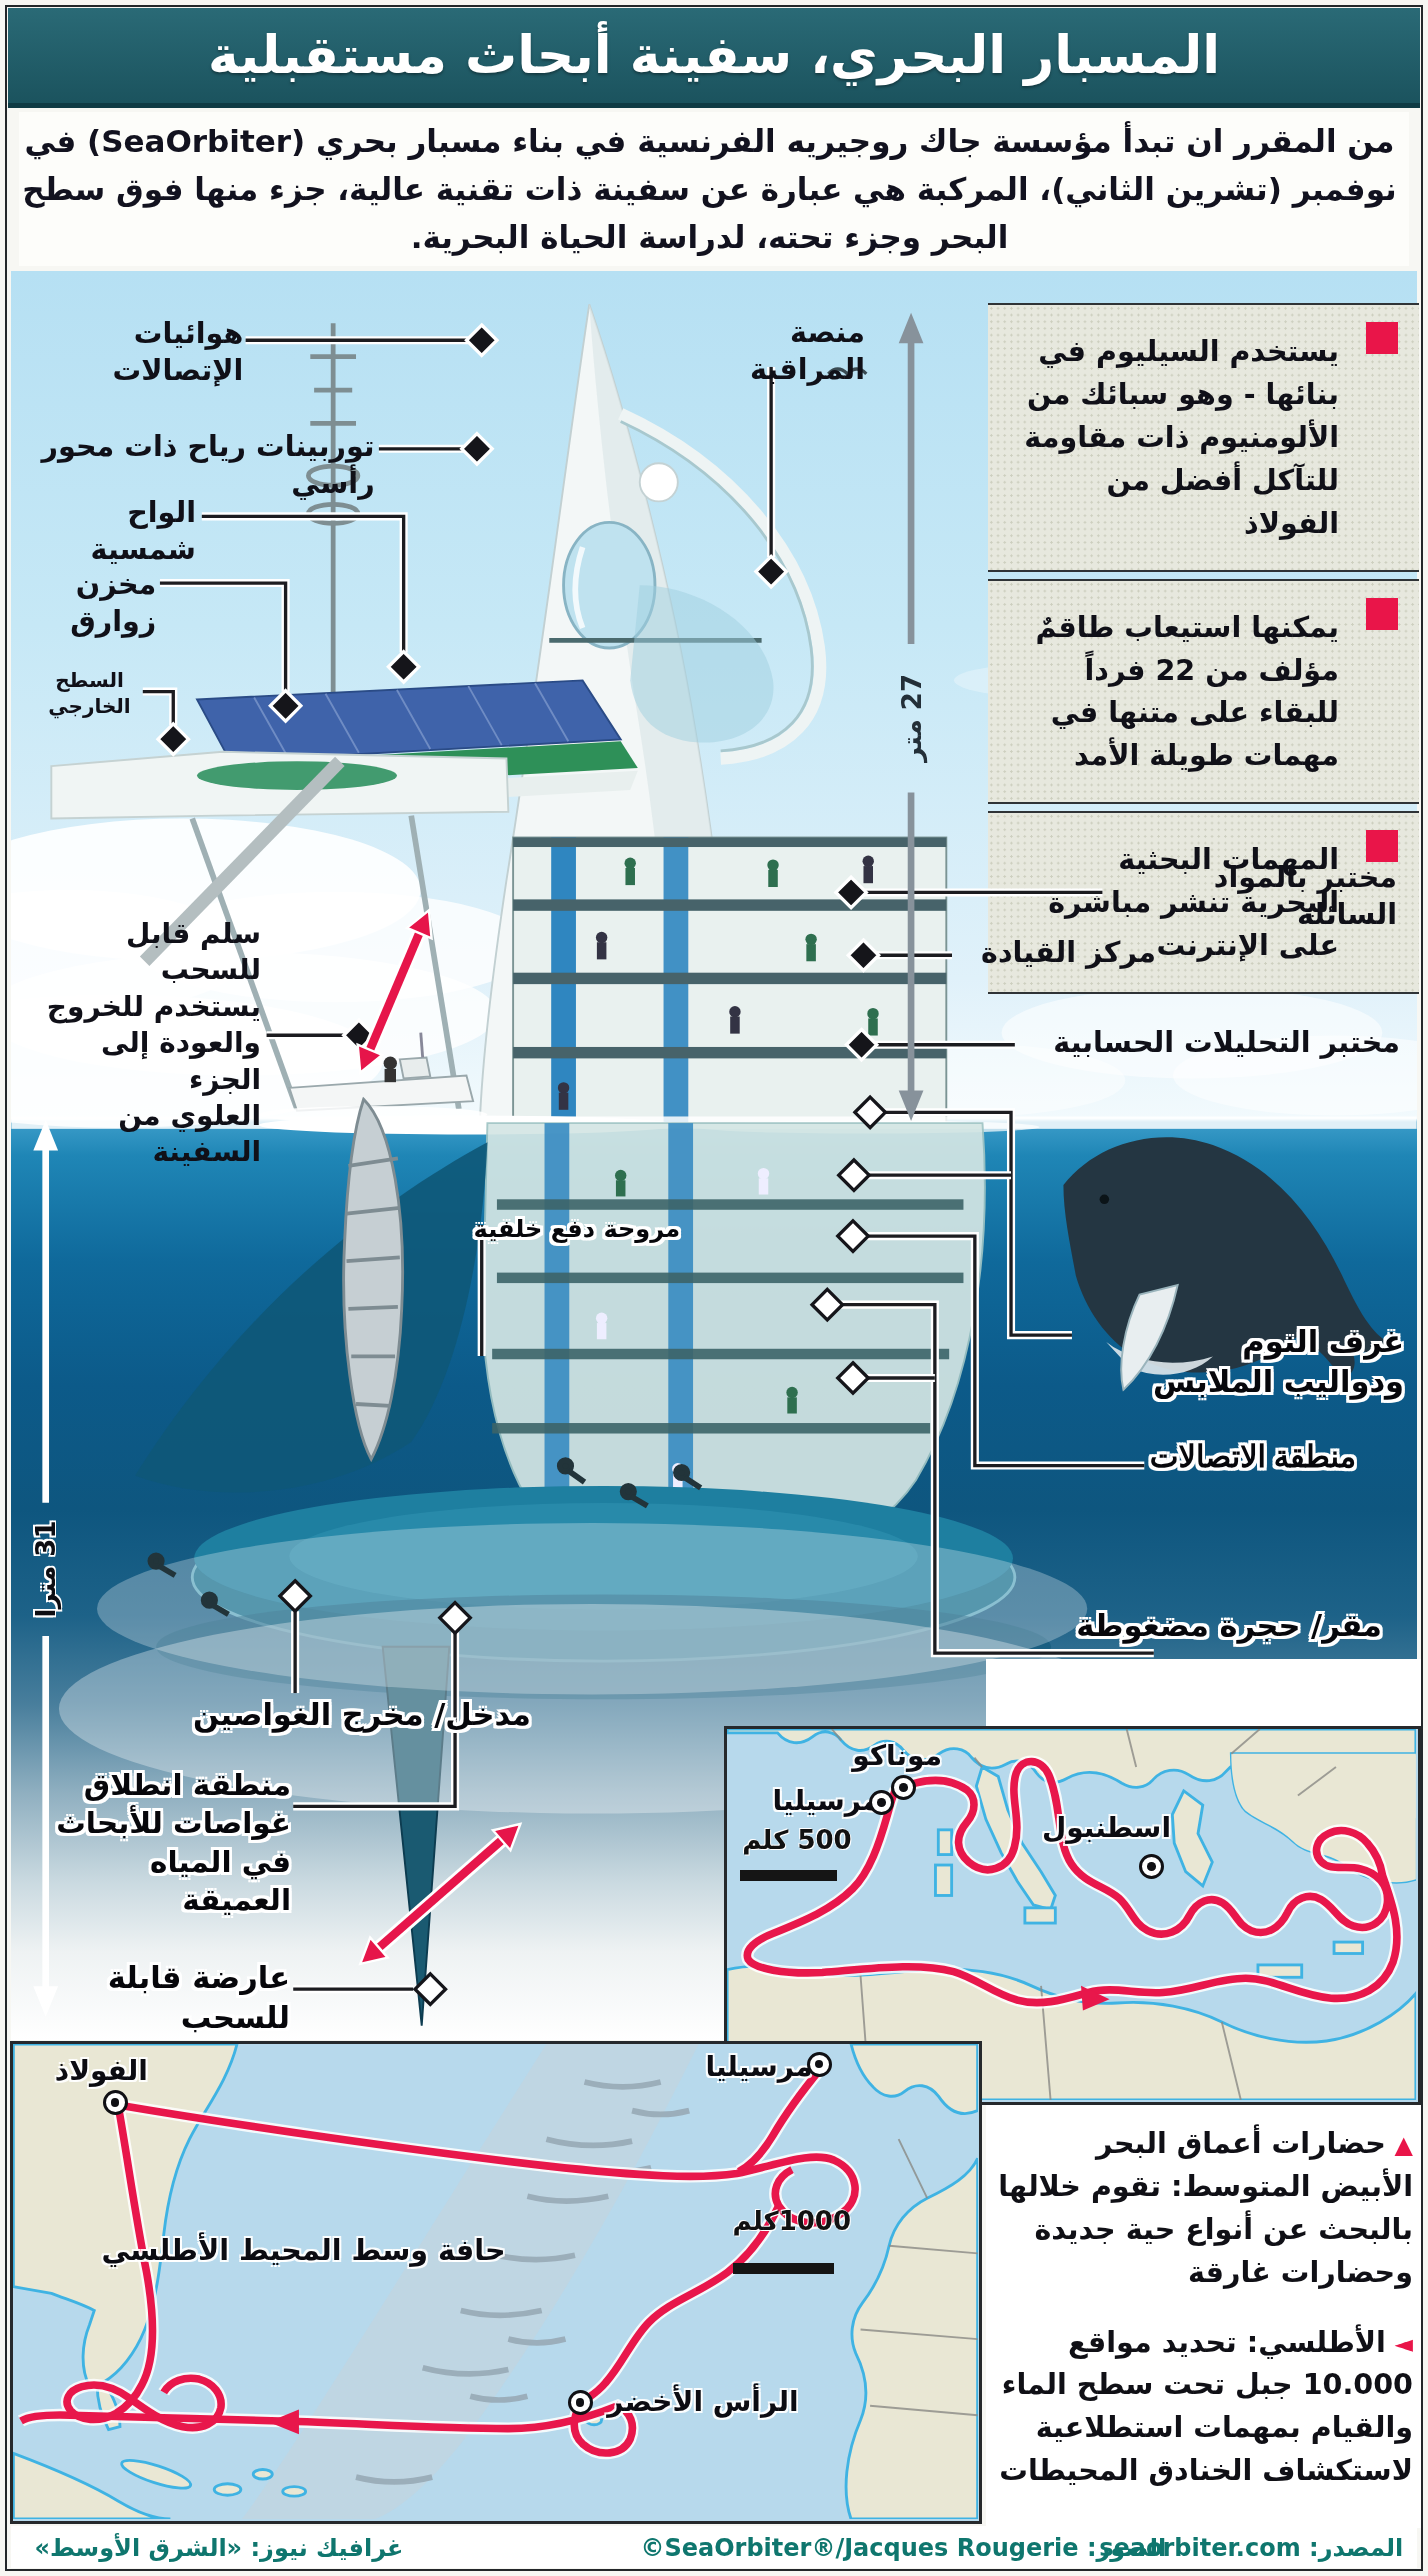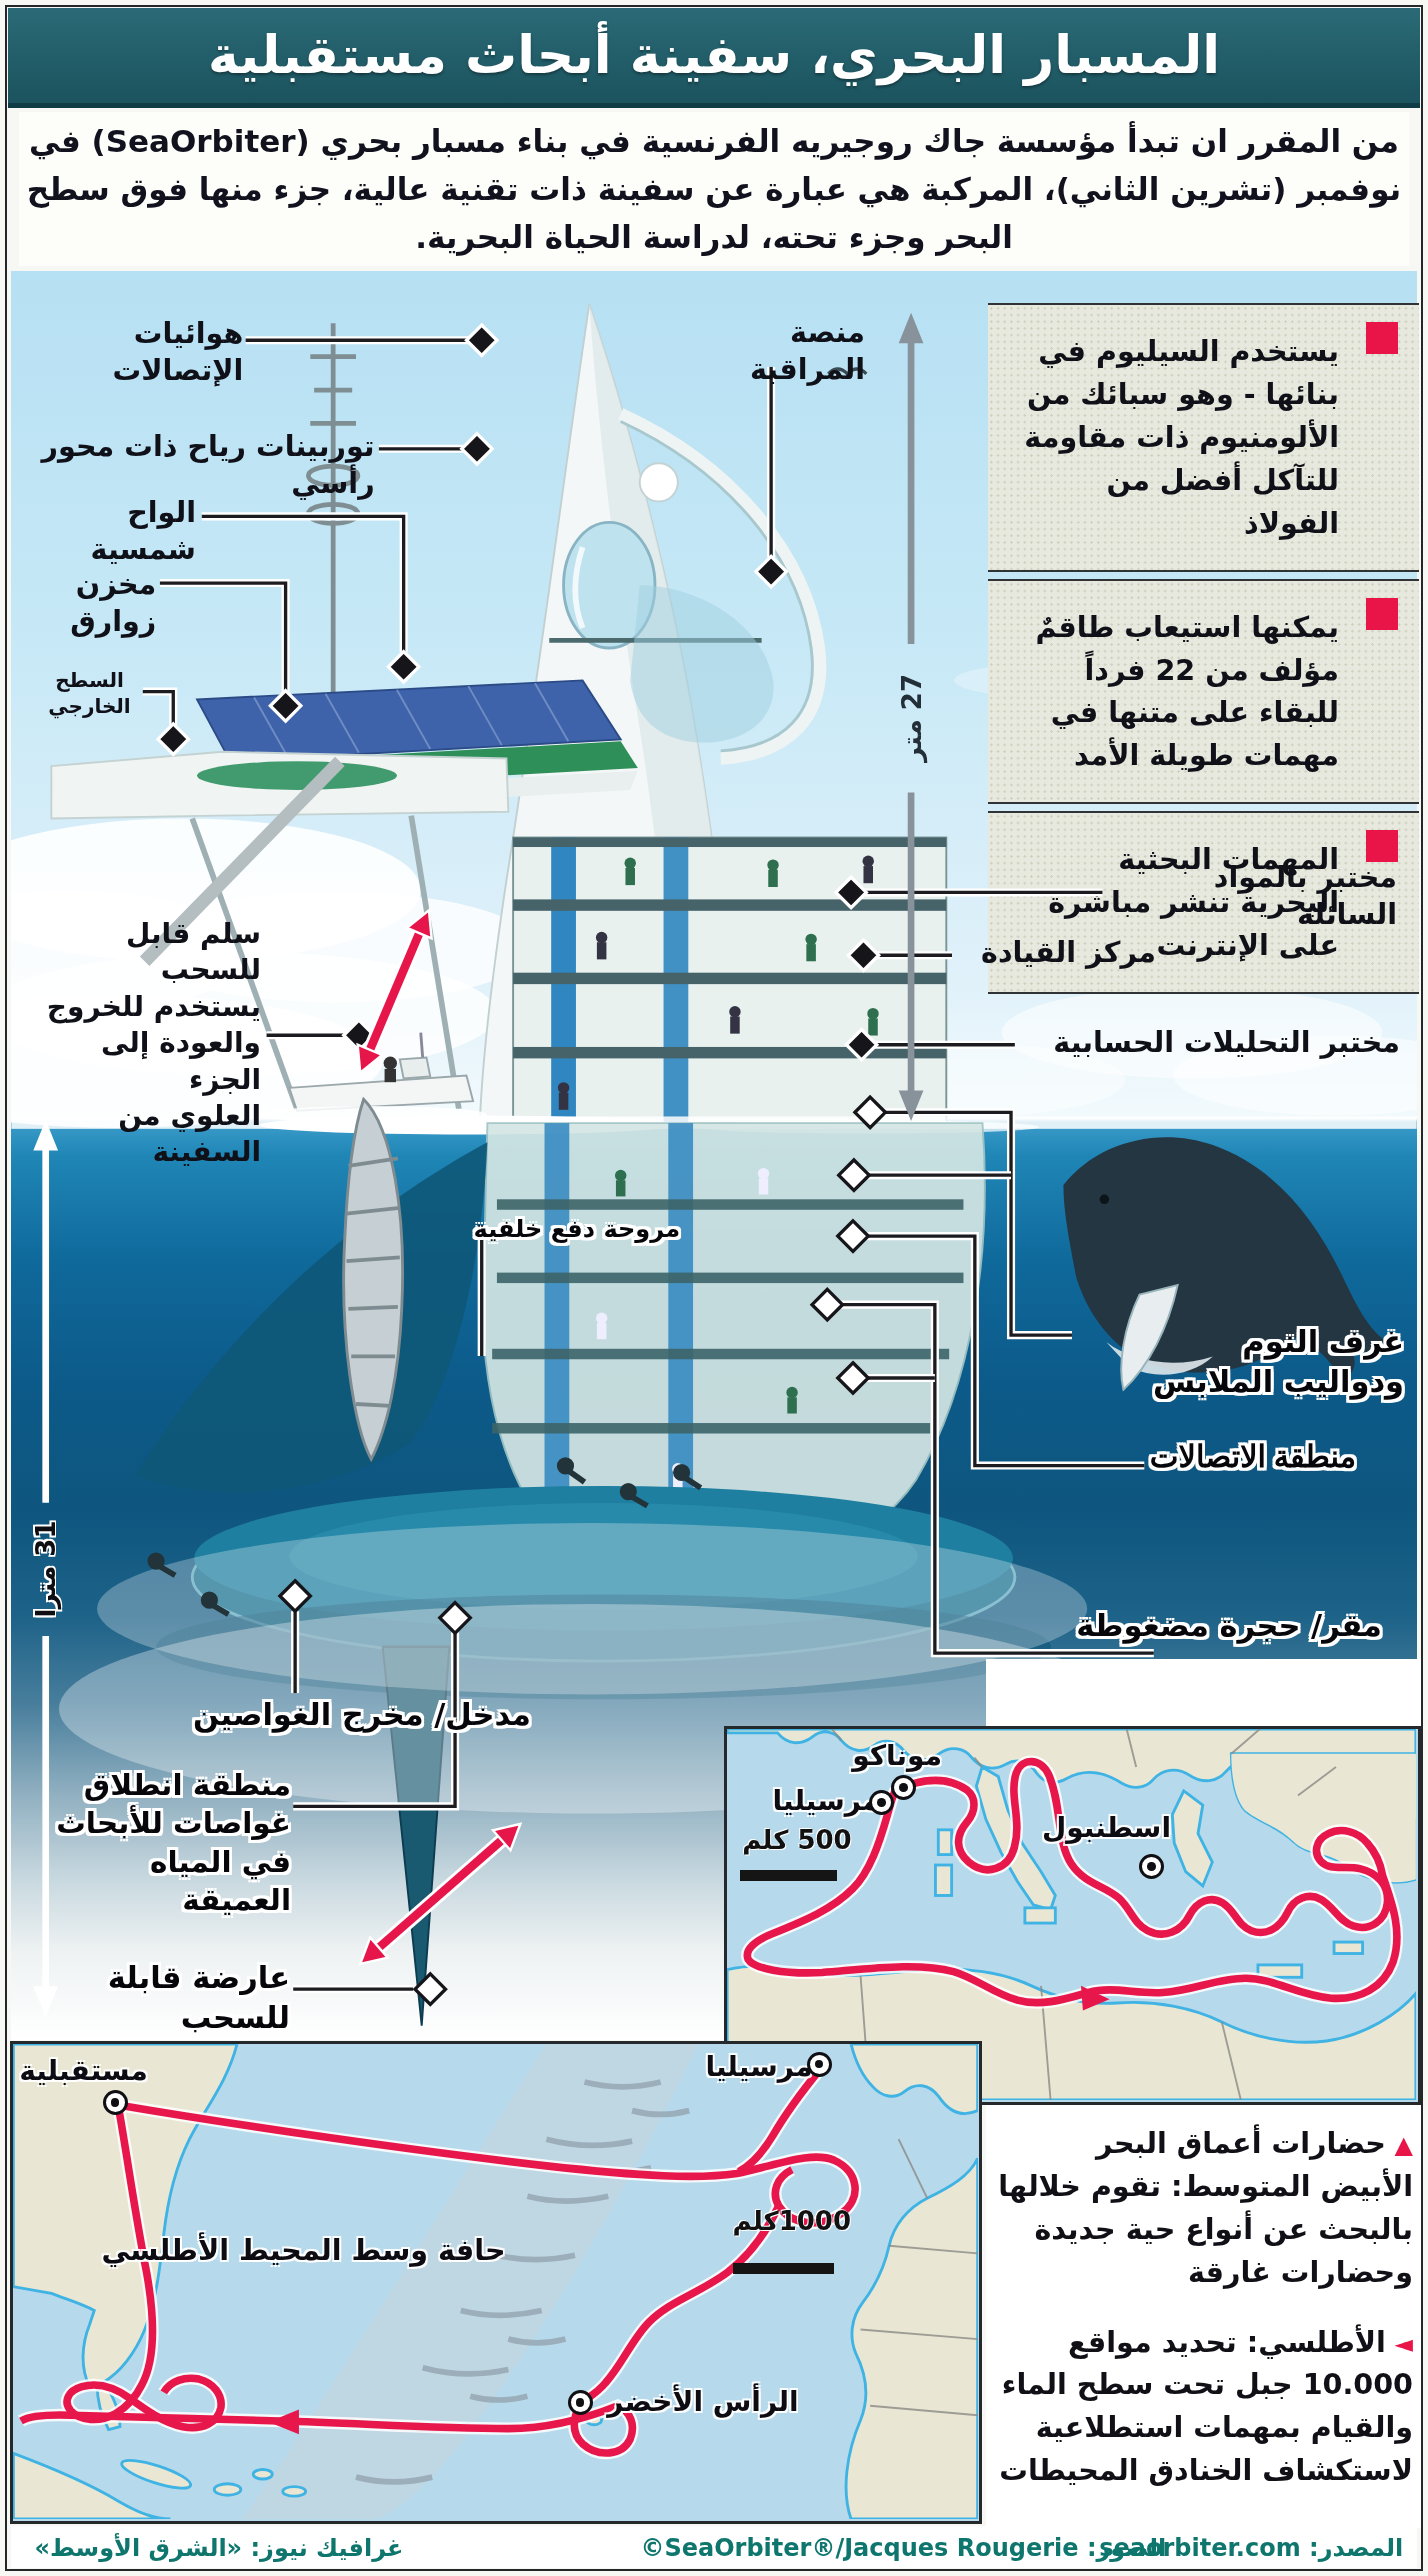--- a/index.html
+++ b/index.html
@@ -4,21 +4,21 @@
 <style>
   html,body{margin:0;padding:0;background:#777;}
   #page{position:relative;width:1428px;height:2576px;margin:0 auto;background:#f7f7f3;
         font-family:"DejaVu Sans",sans-serif;overflow:hidden;}
   .frame{position:absolute;inset:4.8px;border:2.9px solid #23272a;pointer-events:none;z-index:60;}
   #title-bar{position:absolute;left:7.6px;top:7.6px;right:7.6px;height:95px;
         background:linear-gradient(180deg,#2a6a76,#1b535e);border-bottom:5.7px solid #0f3b44;
         display:flex;align-items:center;justify-content:center;z-index:5;}
   #title{color:#fff;font-size:52px;font-weight:bold;direction:rtl;text-shadow:0 1.9px 2.9px rgba(0,0,0,.35);}
   #intro{position:absolute;left:19px;right:19px;top:112px;height:154px;background:#fdfdfa;
-        display:flex;align-items:center;justify-content:center;z-index:4;}
+        display:flex;align-items:center;justify-content:flex-start;z-index:4;}
   #intro p{margin:0;direction:rtl;text-align:center;font-size:31px;font-weight:bold;color:#12121f;line-height:1.55;width:1381px;}
   #illus{position:absolute;left:11.4px;right:11.4px;top:271px;height:1769px;z-index:1;
     background:linear-gradient(180deg,
       #b6e0f3 0%,#c6e8f6 20%,#e0f1fa 40%,#f2fafd 47.9%,
       #3b9cc9 48.1%,#1f86b6 50%,#0f699b 56%,#0c5a89 63%,#0e567f 70%,
       #1d6288 76%,#487e9c 81%,#8fafc0 86%,#c9d9e0 91%,#eef2f3 95%,#ffffff 100%);}
   #ship{position:absolute;inset:0;}
   #right-panel{position:absolute;left:986px;top:1659px;width:435px;height:869px;background:#ffffff;z-index:6;}
   #missions-heading{position:absolute;left:990px;top:1665px;width:427px;z-index:8;direction:rtl;text-align:right;
         font-size:35px;font-weight:bold;color:#0d0d14;padding-left:5.7px;}
@@ -324,21 +324,21 @@
         </g>
         <g fill="none" stroke="#e8174b" stroke-width="8">
           <path d="M110,64 C240,86 420,112 560,128 C660,139 720,142 760,136 C800,128 838,112 862,122 C888,134 892,162 870,178 C848,194 816,190 804,170 C796,156 802,140 818,132"></path>
           <path d="M804,170 C790,200 770,225 750,240 C720,262 690,270 668,292 C650,310 640,336 622,356 C612,368 602,372 597,377 C588,390 585,408 598,420 C615,435 640,432 648,415 C654,400 648,386 635,380 C600,394 560,404 520,404 C440,404 360,398 280,396 C200,394 120,392 60,390 C30,389 15,392 8,396"></path>
           <path d="M110,64 C120,120 128,180 140,240 C148,285 150,330 135,358 C128,372 118,382 108,388 C90,398 70,396 60,385 C52,375 58,364 72,360 C90,355 108,362 122,372 C140,385 158,398 178,402 C198,406 215,398 218,382 C220,368 210,356 195,352 C180,349 165,354 158,366"></path>
           <path d="M848,26 C830,48 812,72 798,96 C786,116 774,128 762,134"></path>
         </g>
         <polygon points="268,397 300,384 300,410" fill="#e8174b"></polygon>
       </g>
     </svg>
-  <div class="map-label" style="left: 11.4px; top: 9.5px; width: 124px;">مستقبلية</div>
+  <div class="map-label" style="left: 11.4px; top: 9.5px; width: 124px;">الفولاذ</div>
       <div class="map-label" style="left: 676px; top: 5.7px; width: 124px;">مرسيليا</div>
       <div class="map-label" style="left: 596px; top: 341px; width: 190px;">الرأس الأخضر</div>
       <div class="map-marker" style="left: 90px; top: 46px;"></div>
       <div class="map-marker" style="left: 794px; top: 7.6px;"></div>
       <div class="map-marker" style="left: 555px; top: 346px;"></div>
       <div class="scale-label" style="left: 720px; top: 162px;">1000كلم</div>
       <div class="scale-bar" style="left: 720px; top: 219px; width: 101px; height: 10.5px;"></div>
       <div class="map-label" style="left: 164px; top: 189px; width: 329px; font-size: 28.6px;">حافة وسط المحيط الأطلسي</div>
     </div>
 

